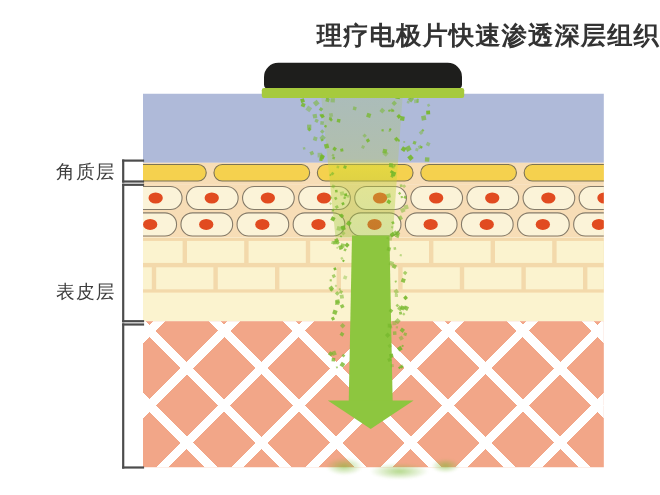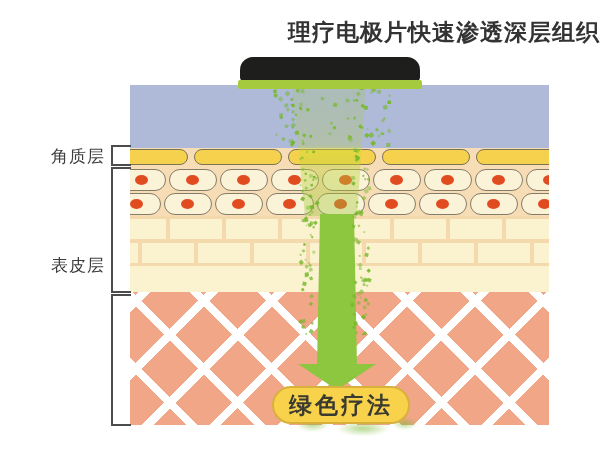--- a/index.html
+++ b/index.html
@@ -379,17 +379,14 @@
         <rect x="358.9" y="267.2" width="2.9" height="2.9" fill="#76B82C" opacity="0.43" transform="rotate(89 360.4 268.6)"></rect>
         <rect x="355.2" y="331.0" width="2.7" height="2.7" fill="#76B82C" opacity="0.43" transform="rotate(82 356.5 332.4)"></rect>
         <rect x="354.9" y="155.1" width="2.6" height="2.6" fill="#76B82C" opacity="0.94" transform="rotate(36 356.2 156.4)"></rect>
       </g>
   </svg>
 
   <div class="smudge sm1"></div>
   <div class="smudge sm2"></div>
   <div class="smudge sm3"></div>
 
-  <div class="badge">
-    <span>绿色疗法</span>
-  </div>
 
 </div>
 
 </body></html>

